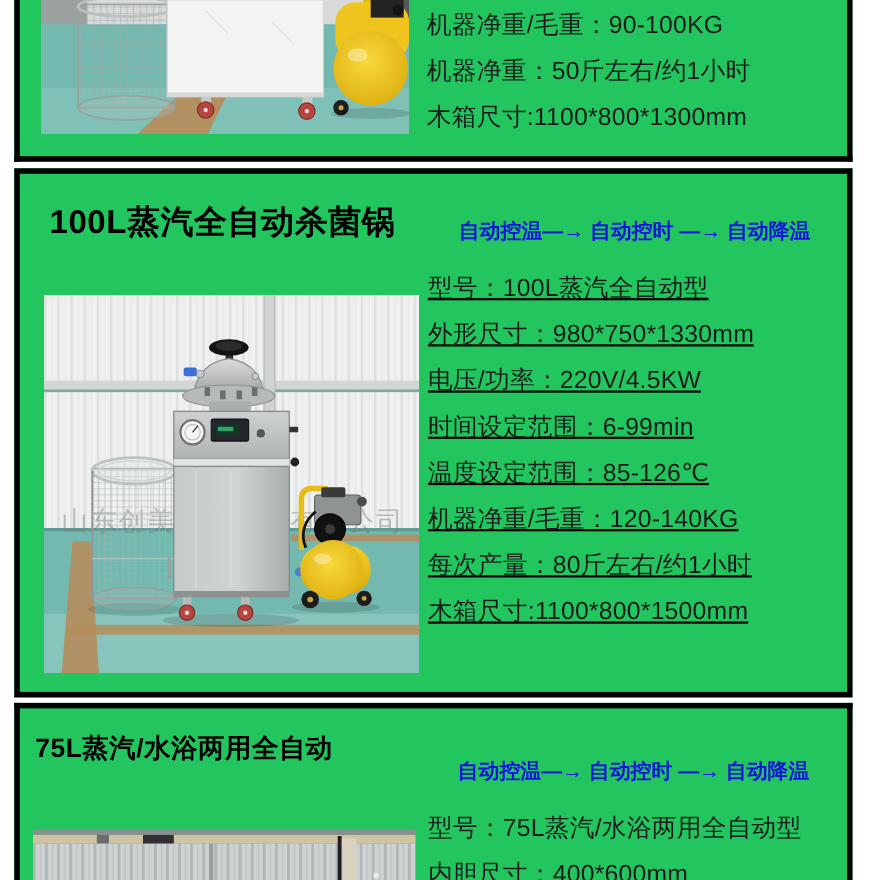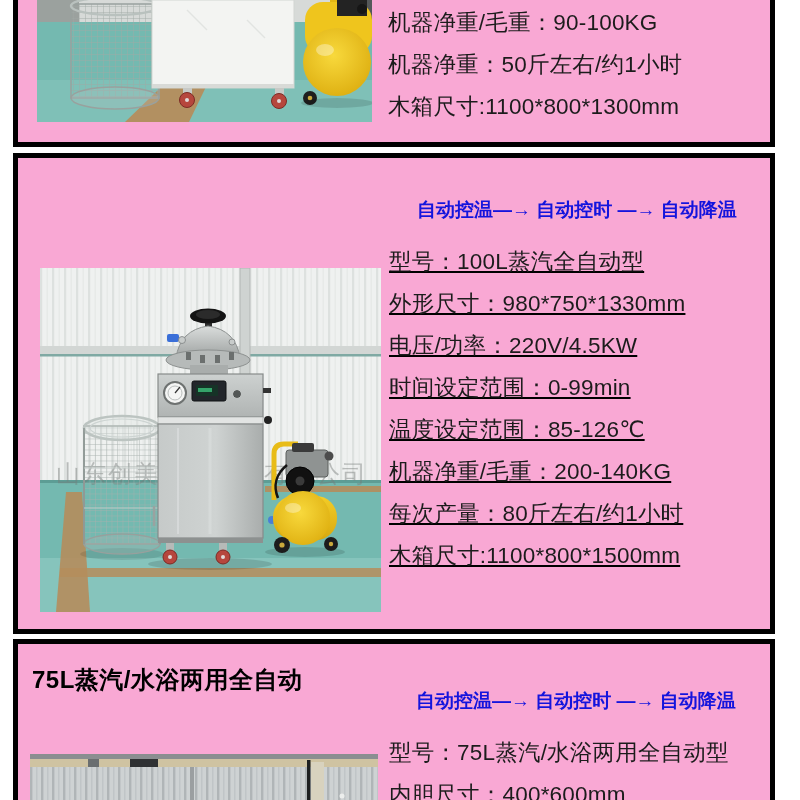--- a/index.html
+++ b/index.html
@@ -1,21 +1,21 @@
 <!DOCTYPE html>
 <html><head>
 <meta charset="utf-8">
 <style>
   html,body{margin:0;padding:0;}
   body{
     width:800px;height:800px;overflow:hidden;background:#ffffff;
     font-family:"Liberation Sans","DejaVu Sans",sans-serif;
   }
   .page{position:relative;width:800px;height:800px;background:#fff;}
-  .card{position:absolute;left:13px;width:762px;box-sizing:border-box;background:#f9a8d4;}
+  .card{position:absolute;left:13px;width:762px;box-sizing:border-box;background:#22c55e;}
   .card1{top:0;height:147px;border:5px solid #000;border-top:none;}
   .card2{top:153px;height:481px;border:5px solid #000;}
   .card3{top:639px;height:170px;border:5px solid #000;border-bottom:none;}
   .photo{position:absolute;overflow:hidden;}
   .photo svg{display:block;width:100%;height:100%;}
   .photo1{left:19px;top:0;width:335px;height:122px;}
   .photo2{left:22px;top:110px;width:341px;height:344px;}
   .photo3{left:12px;top:110px;width:348px;height:55px;}
   .specs{position:absolute;white-space:nowrap;}
   .specs1{left:370px;top:2px;}
@@ -90,20 +90,21 @@
       </svg>
     </div>
     <div class="specs specs1">
       <div class="spec">机器净重/毛重：90-100KG</div>
       <div class="spec">机器净重：50斤左右/约1小时</div>
       <div class="spec">木箱尺寸:1100*800*1300mm</div>
     </div>
   </section>
 
   <section class="card card2">
+    <h2 class="title title2" style="margin:0;">100L蒸汽全自动杀菌锅</h2>
     <div class="banner banner2">自动控温—→ 自动控时 —→ 自动降温</div>
 
     <div class="photo photo2">
       <svg viewBox="0 0 341 344" preserveAspectRatio="none">
         <defs>
           <pattern id="corrB" width="12" height="12" patternUnits="userSpaceOnUse">
             <rect width="12" height="12" fill="#eff1f0"></rect>
             <rect x="0" width="2.2" height="12" fill="#dde1df"></rect>
             <rect x="6.5" width="1.4" height="12" fill="#e7eae8"></rect>
           </pattern>
@@ -233,23 +234,23 @@
           <circle cx="291" cy="276" r="7" fill="#1c1c1c"></circle>
           <circle cx="291" cy="276" r="2.2" fill="#caa93c"></circle>
         </g>
       </svg>
     </div>
 
     <div class="specs specs2">
       <div class="spec">型号：100L蒸汽全自动型</div>
       <div class="spec">外形尺寸：980*750*1330mm</div>
       <div class="spec">电压/功率：220V/4.5KW</div>
-      <div class="spec">时间设定范围：0-99min</div>
+      <div class="spec">时间设定范围：6-99min</div>
       <div class="spec">温度设定范围：85-126℃</div>
-      <div class="spec">机器净重/毛重：200-140KG</div>
+      <div class="spec">机器净重/毛重：120-140KG</div>
       <div class="spec">每次产量：80斤左右/约1小时</div>
       <div class="spec">木箱尺寸:1100*800*1500mm</div>
     </div>
   </section>
 
   <section class="card card3">
     <h2 class="title title3" style="margin:0;">75L蒸汽/水浴两用全自动</h2>
     <div class="banner banner3">自动控温—→ 自动控时 —→ 自动降温</div>
 
     <div class="photo photo3">

